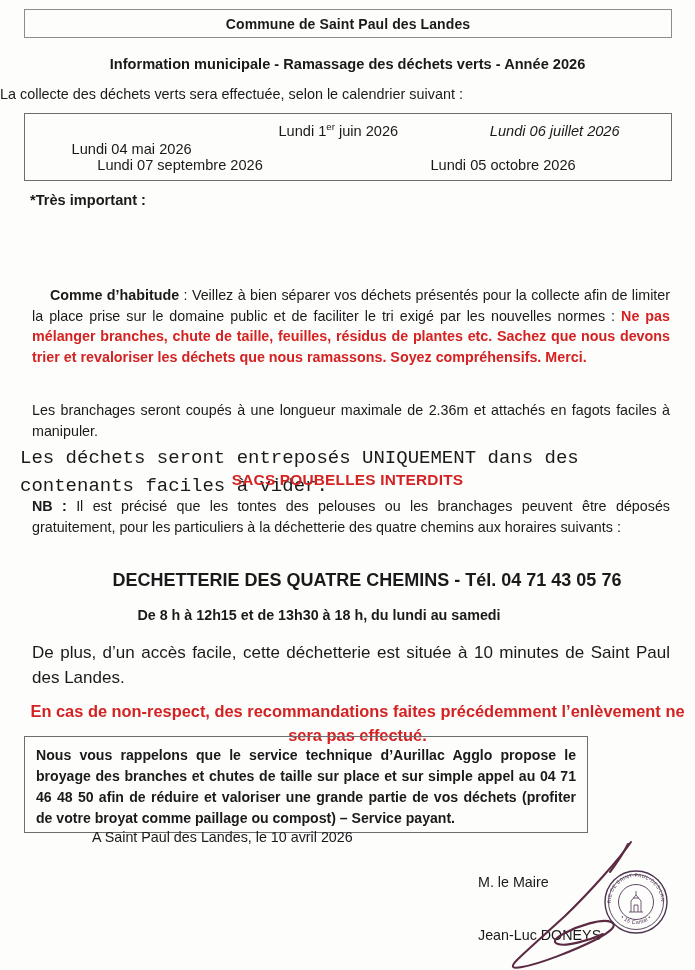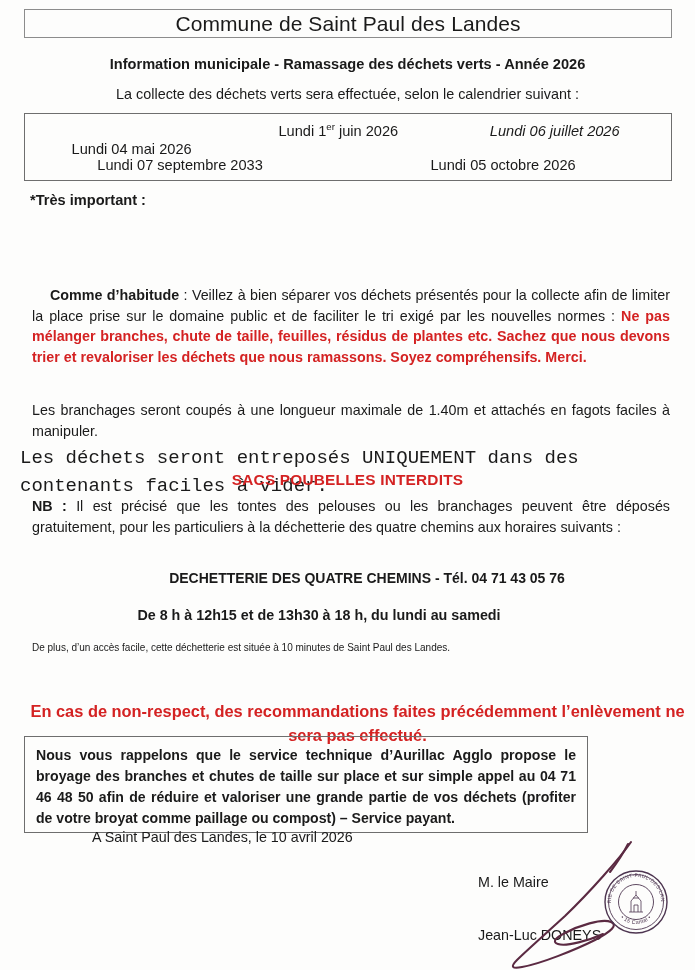--- a/index.html
+++ b/index.html
@@ -33,39 +33,39 @@
     top: 9px;
     width: 648px;
     height: 29px;
     border: 1px solid #8c8c8c;
     box-sizing: border-box;
     display: flex;
     align-items: center;
     justify-content: center;
   }
   .title-box .txt {
-    font-size: 21px;
-    font-weight: normal;
+    font-size: 14px;
+    font-weight: bold;
     letter-spacing: 0.1px;
   }
 
   .subtitle {
     position: absolute;
     left: 0; top: 56px;
     width: 695px;
     text-align: center;
     font-size: 14.6px;
     font-weight: bold;
   }
 
   .intro {
     position: absolute;
     left: 0; top: 86px;
     width: 695px;
-    text-align: center;
+    text-align: left;
     font-size: 14.4px;
   }
 
   
   .dates-box {
     position: absolute;
     left: 24px;
     top: 113px;
     width: 648px;
     height: 68px;
@@ -145,35 +145,35 @@
     left: 32px; top: 496px; width: 638px;
     font-size: 14.3px;
     line-height: 1.46;
     text-align: justify;
   }
   .nb .lead { font-weight: bold; }
 
   .dech-name {
     left: 0; top: 570px; width: 695px;
     text-align: center;
-    font-size: 14px;
+    font-size: 18px;
     font-weight: bold;
     padding-left: 39px;
   }
 
   .dech-hours {
     left: 0; top: 607px; width: 638px;
     text-align: center;
     font-size: 14.3px;
     font-weight: bold;
   }
 
   .acces {
     left: 32px; top: 641px; width: 638px;
-    font-size: 10px;
+    font-size: 17px;
     line-height: 1.45;
     text-align: justify;
   }
 
   .non-respect {
     left: 0; top: 700px; width: 695px;
     text-align: center;
     font-size: 16.4px;
     font-weight: bold;
     color: #d42222;
@@ -240,31 +240,31 @@
 
   <div class="intro">La collecte des déchets verts sera effectuée, selon le calendrier suivant :</div>
 
   <div class="dates-box">
     <div class="dates-row">
       <div class="dates-cell r1c1">Lundi 04 mai 2026</div>
       <div class="dates-cell r1c2"><span>Lundi 1</span><sup>er</sup><span> juin 2026</span></div>
       <div class="dates-cell r1c3">Lundi 06 juillet 2026</div>
     </div>
     <div class="dates-row">
-      <div class="dates-cell r2c1">Lundi 07 septembre 2033</div>
+      <div class="dates-cell r2c1">Lundi 07 septembre 2026</div>
       <div class="dates-cell r2c2">Lundi 05 octobre 2026</div>
     </div>
   </div>
 
   <div class="blk tres-important">*Très important :</div>
 
 
   <div class="blk habitude"><span class="lead">Comme d’habitude</span><span> : Veillez à bien séparer vos déchets présentés pour la collecte afin de limiter la place prise sur le domaine public et de faciliter le tri exigé par les nouvelles normes : </span><span class="redb">Ne pas mélanger branches, chute de taille, feuilles, résidus de plantes etc. Sachez que nous devons trier et revaloriser les déchets que nous ramassons. Soyez compréhensifs. Merci.</span></div>
 
-  <div class="blk branchages">Les branchages seront coupés à une longueur maximale de 1.40m et attachés en fagots faciles à manipuler.</div>
+  <div class="blk branchages">Les branchages seront coupés à une longueur maximale de 2.36m et attachés en fagots faciles à manipuler.</div>
 
   <div class="blk uniquement">Les déchets seront entreposés UNIQUEMENT dans des contenants faciles à vider.</div>
 
   <div class="blk nb"><span class="lead">NB :</span><span> Il est précisé que les tontes des pelouses ou les branchages peuvent être déposés gratuitement, pour les particuliers à la déchetterie des quatre chemins aux horaires suivants :</span></div>
 
   <div class="blk sacs">SACS POUBELLES INTERDITS</div>
 
   <div class="blk dech-name">DECHETTERIE DES QUATRE CHEMINS -  Tél. 04 71 43 05 76</div>
 
   <div class="blk dech-hours">De 8 h à 12h15 et de 13h30 à 18 h, du lundi au samedi</div>

